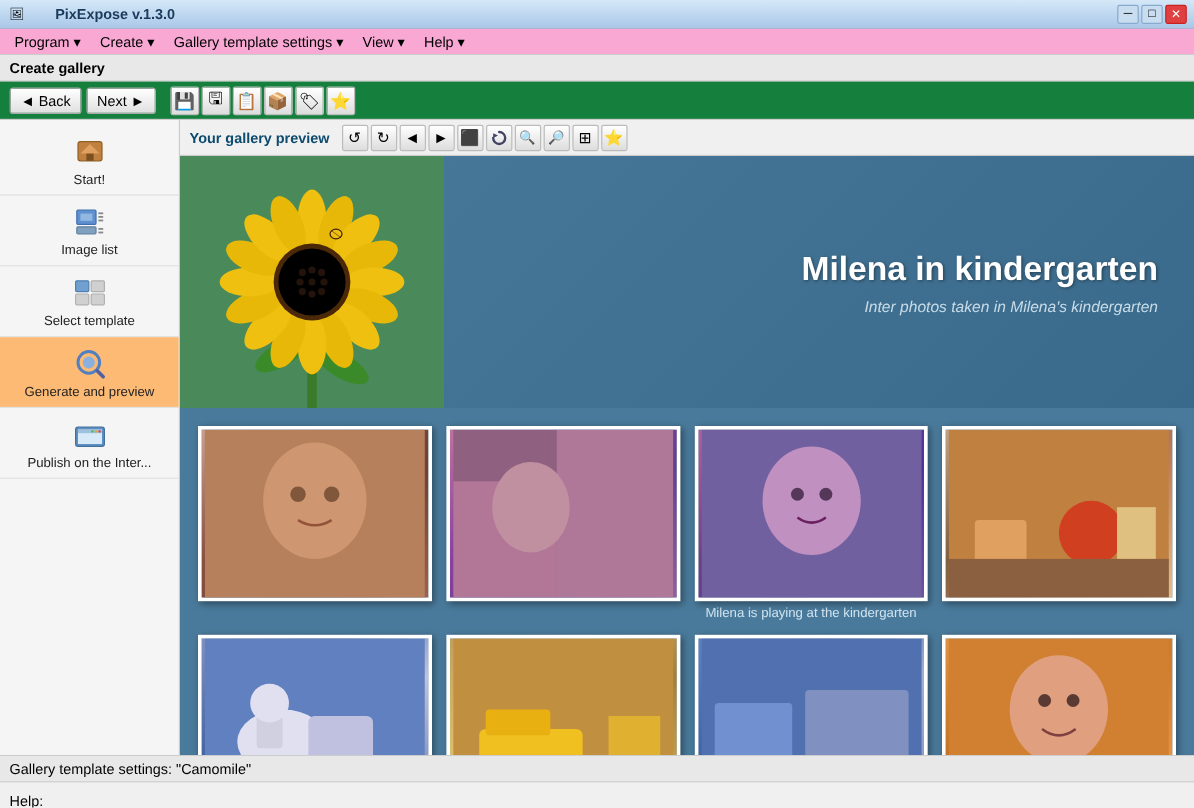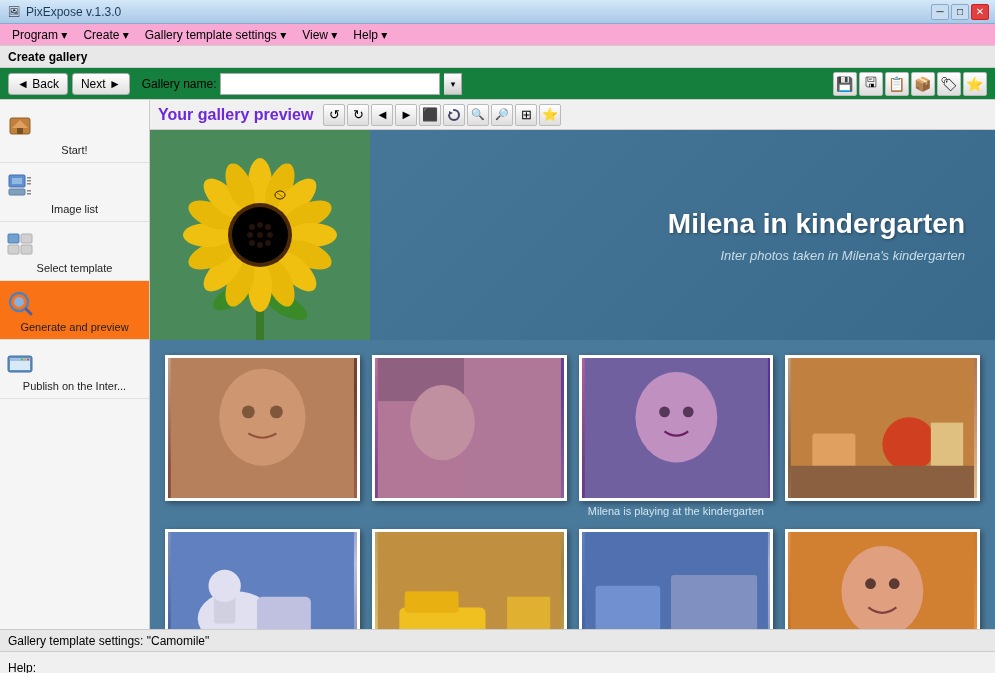--- a/index.html
+++ b/index.html
@@ -9,21 +9,21 @@
     #title-bar {
       background: linear-gradient(to bottom, #d4e8f8, #aac8e8);
       height: 24px;
       display: flex;
       align-items: center;
       padding: 0 6px;
       border-bottom: 1px solid #88aacc;
       user-select: none;
     }
     #title-bar .title-icon { width: 16px; height: 16px; margin-right: 4px; display: flex; align-items: center; justify-content: center; font-size: 10px; }
-    #title-bar .title-text { flex: 1; font-size: 12px; font-weight: normal; color: #1a3a5c; }
+    #title-bar .title-text { flex: 1; font-size: 12px; font-weight: bold; color: #1a3a5c; margin-left: 20px; }
     #title-bar .window-controls { display: flex; gap: 2px; }
     #title-bar .win-btn {
       width: 18px; height: 16px; border: 1px solid #88aacc;
       display: flex; align-items: center; justify-content: center;
       font-size: 10px; cursor: pointer; background: #c8ddf0;
       border-radius: 2px;
     }
     #title-bar .win-btn.close { background: #e04040; color: white; border-color: #cc2020; }
 
     
@@ -130,26 +130,27 @@
       background: #f5f5f5;
       border-right: 1px solid #cccccc;
       display: flex;
       flex-direction: column;
       padding: 4px 0;
       overflow-y: auto;
     }
     .sidebar-item {
       display: flex;
       flex-direction: column;
+      align-items: center;
       padding: 6px 4px;
       cursor: pointer;
       border-bottom: 1px solid #e0e0e0;
       gap: 2px;
     }
-    .sidebar-item.active { background: #f97316; }
+    .sidebar-item.active { background: #fdba74; }
     .sidebar-item .item-icon {
       width: 32px; height: 32px;
       display: flex; align-items: center; justify-content: center;
       font-size: 20px;
     }
     .sidebar-item .item-label {
       font-size: 11px;
       text-align: center;
       color: #222;
     }
@@ -165,24 +166,24 @@
     #preview-toolbar {
       background: #f0f0f0;
       height: 30px;
       display: flex;
       align-items: center;
       padding: 0 8px;
       border-bottom: 1px solid #ccc;
       gap: 2px;
     }
     #preview-title {
-      font-size: 16px;
+      font-size: 12px;
       font-weight: bold;
       margin-right: 8px;
-      color: #6d28d9;
+      color: #0c4a6e;
     }
     .preview-tool-btn {
       width: 22px; height: 22px;
       display: flex; align-items: center; justify-content: center;
       background: linear-gradient(to bottom, #fff, #ddd);
       border: 1px solid #bbb;
       border-radius: 2px;
       cursor: pointer;
       font-size: 13px;
     }
@@ -329,25 +330,20 @@
 </div>
 
 <div id="create-gallery-bar">
   <span>Create gallery</span>
 </div>
 
 <div id="nav-bar">
   <button class="nav-btn">◄ Back</button>
   <button class="nav-btn">Next ►</button>
 
-  <div id="gallery-name-section">
-    <label>Gallery name:</label>
-    <input id="gallery-name-input" type="text" style="">
-    <div id="gallery-name-dropdown">▾</div>
-  </div>
 
   <div id="toolbar-icons">
     <div class="toolbar-icon-btn" title="Save">💾</div>
     <div class="toolbar-icon-btn" title="Save As">🖫</div>
     <div class="toolbar-icon-btn" title="Copy">📋</div>
     <div class="toolbar-icon-btn" title="Package">📦</div>
     <div class="toolbar-icon-btn" title="Label">🏷</div>
     <div class="toolbar-icon-btn" title="Favorite">⭐</div>
   </div>
 </div>

